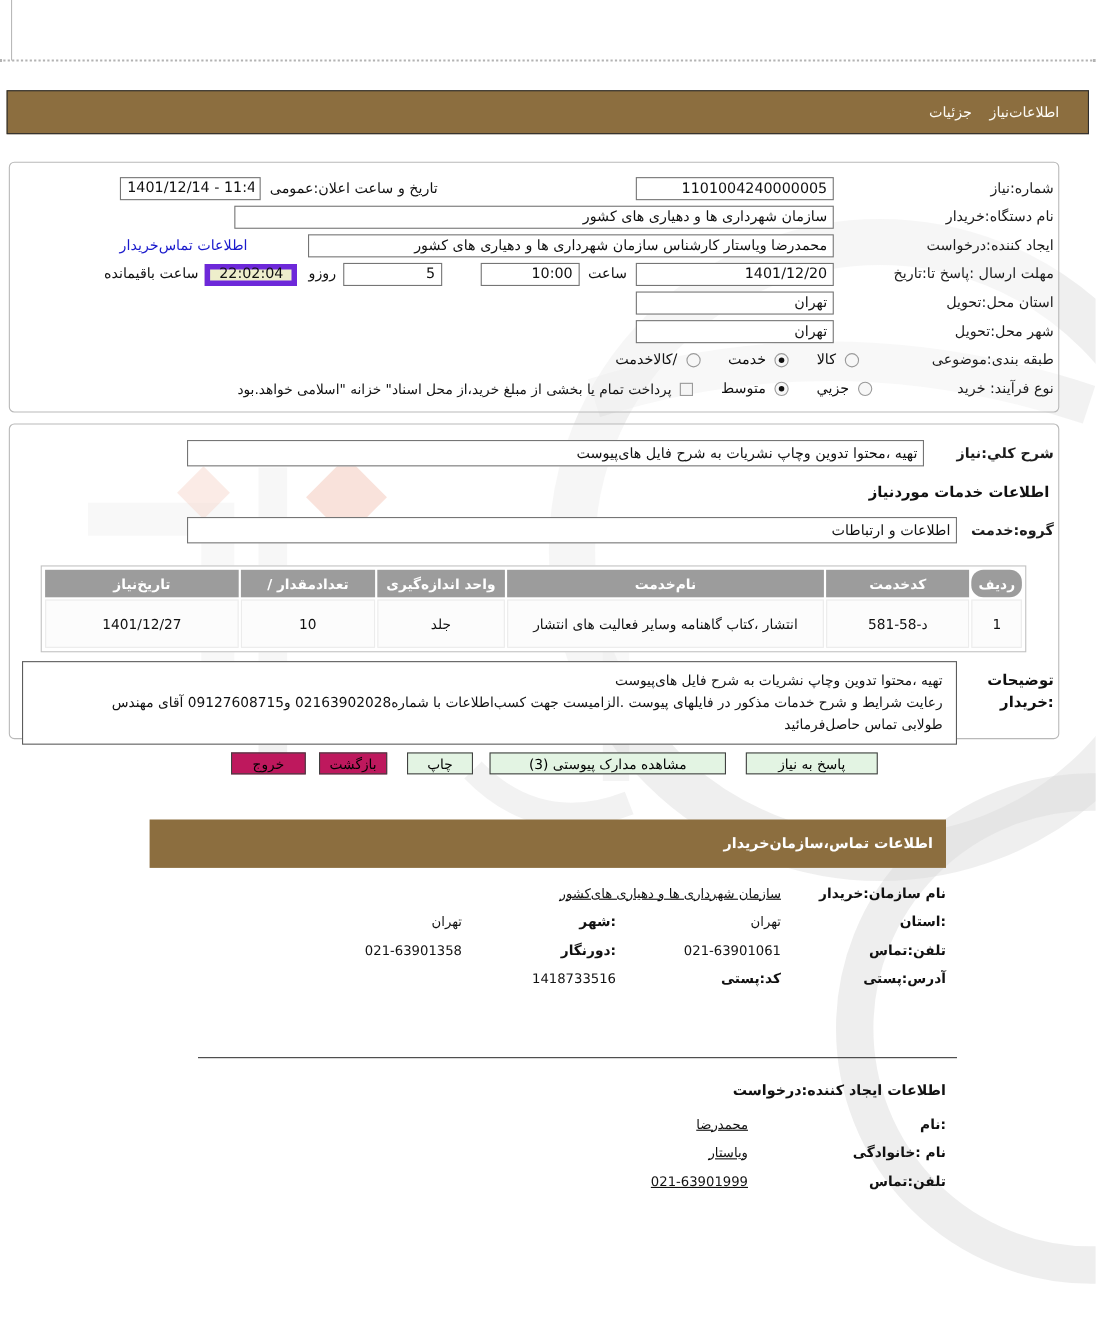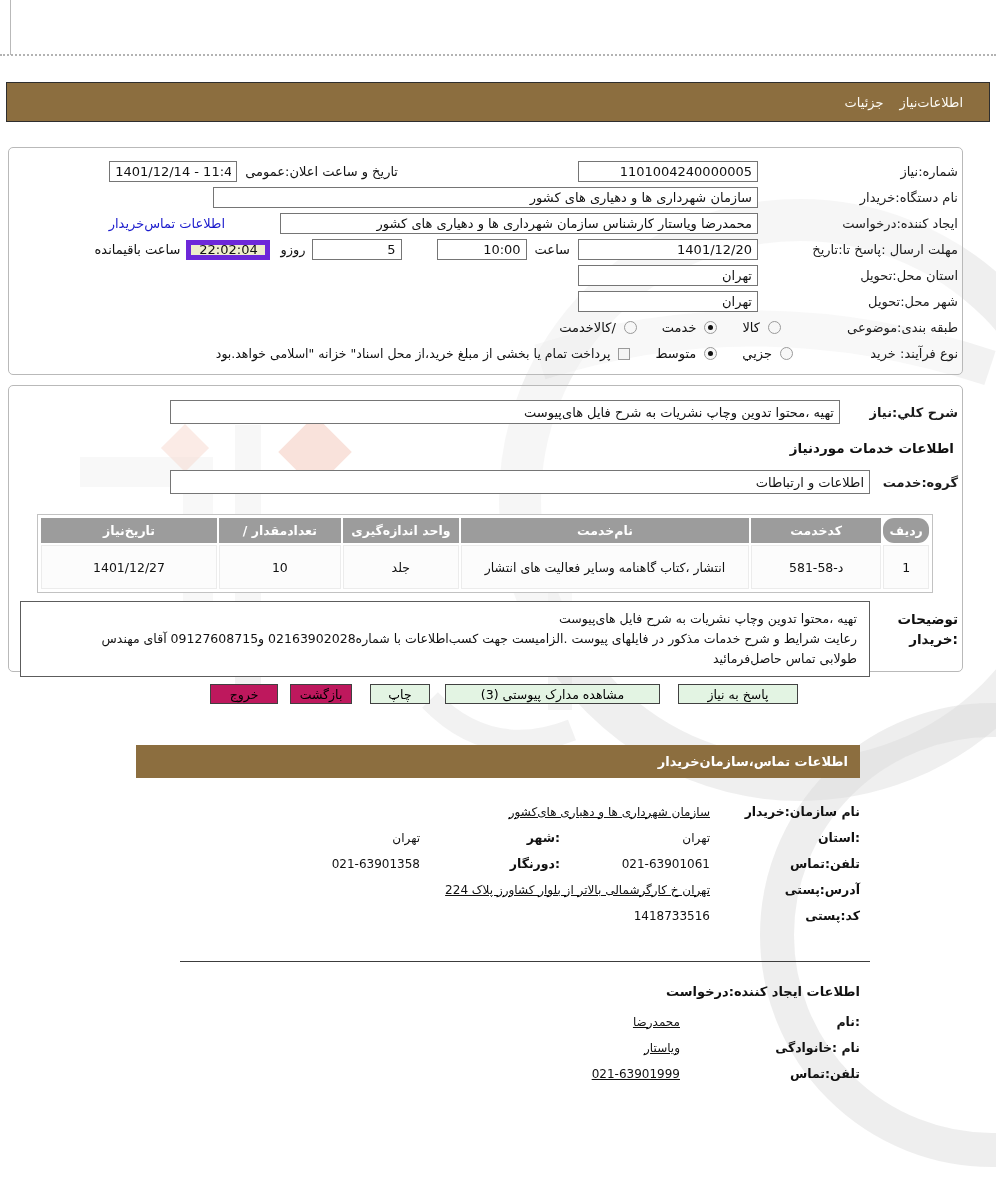--- a/index.html
+++ b/index.html
@@ -18,21 +18,21 @@
 
   
   .tabbar{
     position:absolute;right:6px;left:6px;top:82px;height:40px;
     background:#8c6e3f;border:1px solid #2e2e2e;box-sizing:border-box;
     display:flex;align-items:center;gap:16px;padding:0 26px;
     color:#fdfbf5;font-size:13px;
   }
   .tabbar .tab{cursor:default;}
   .bar2{
-    position:absolute;left:136px;right:136px;top:745px;height:33px;
+    position:absolute;left:136px;right:136px;top:745px;height:44px;
     background:#8c6e3f;color:#ffffff;font-weight:bold;font-size:13px;
     display:flex;align-items:center;padding:0 12px;box-sizing:border-box;
   }
 
   
   .fbox{
     position:absolute;right:33px;width:955px;box-sizing:border-box;
     border:1px solid #b9b9b9;border-radius:5px;background:rgba(255,255,255,0.45);
   }
   #box1{top:147px;height:228px;padding-top:4px;}
@@ -295,21 +295,20 @@
     <span class="ival">تهران</span>
     <span class="ilbl">:شهر</span>
     <span class="ival">تهران</span>
 
     <span class="ilbl">تلفن:تماس</span>
     <span class="ival num">021-63901061</span>
     <span class="ilbl">:دورنگار</span>
     <span class="ival num">021-63901358</span>
 
     <span class="ilbl">آدرس:پستی</span>
-    <span class="ival span3">تهران خ کارگرشمالی بالاتر از بلوار کشاورز پلاک 224</span>
 
     <span class="ilbl">کد:پستی</span>
     <span class="ival num">1418733516</span>
     <span></span>
       <span></span>
   </div>
 
   <div class="divider"></div>
 
   <div id="creator-head">اطلاعات ایجاد کننده:درخواست</div>

